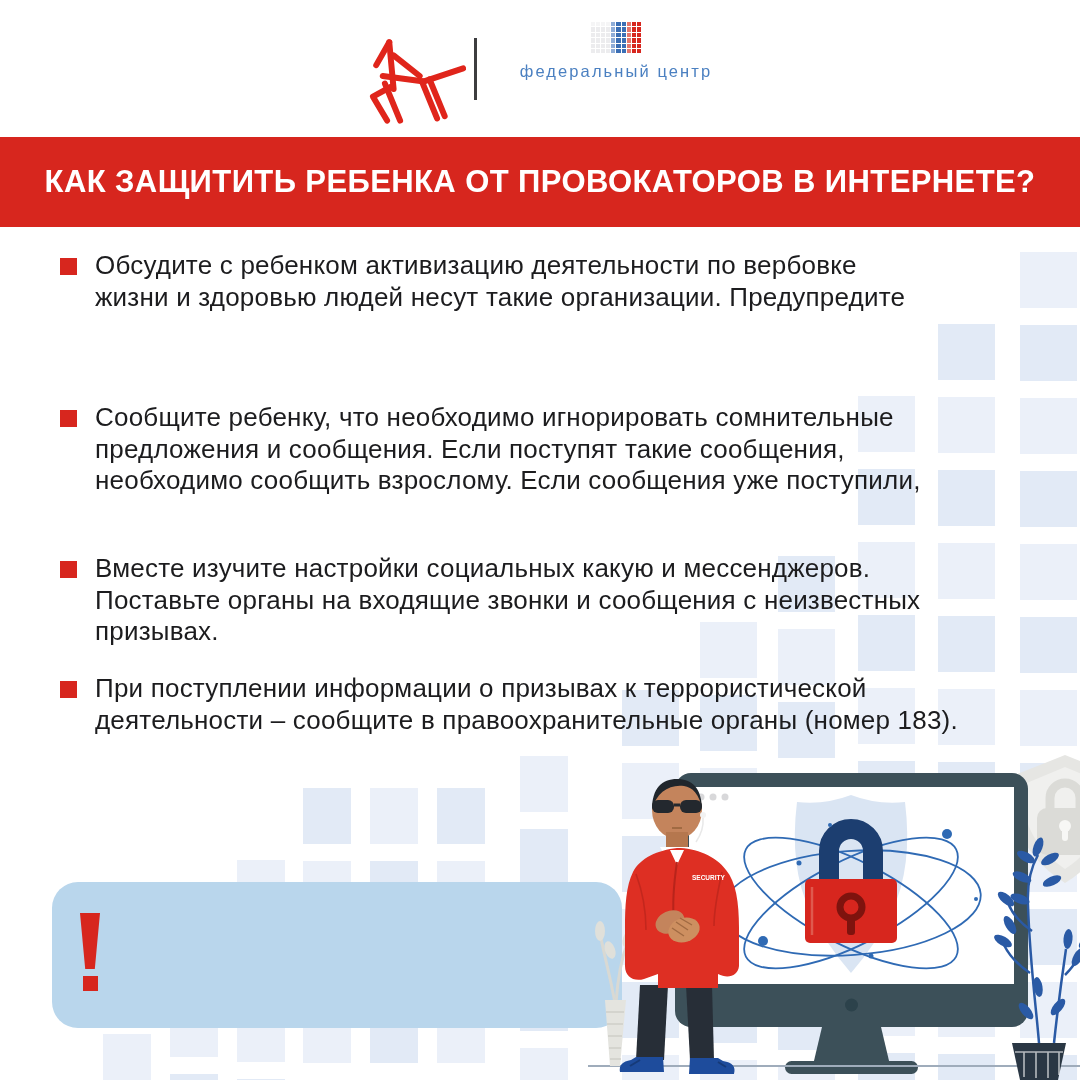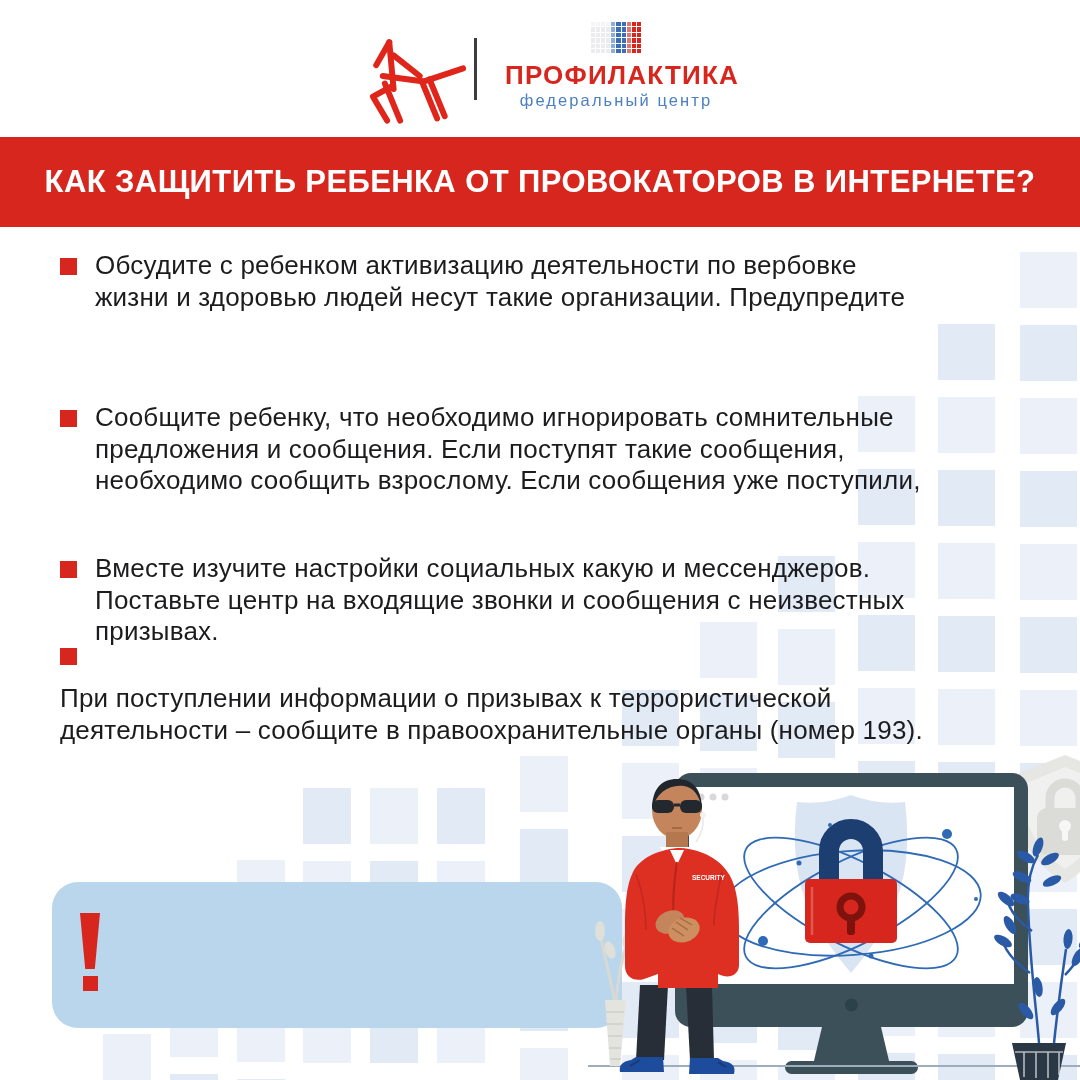--- a/index.html
+++ b/index.html
@@ -198,21 +198,20 @@
           <div style="background: rgb(236, 236, 238);"></div>
           <div style="background: rgb(236, 236, 238);"></div>
           <div style="background: rgb(236, 236, 238);"></div>
           <div style="background: rgb(143, 173, 216);"></div>
           <div style="background: rgb(59, 111, 181);"></div>
           <div style="background: rgb(59, 111, 181);"></div>
           <div style="background: rgb(228, 118, 108);"></div>
           <div style="background: rgb(215, 38, 30);"></div>
           <div style="background: rgb(215, 38, 30);"></div>
         </div>
-      <div class="brand-title">ПРОФИЛАКТИКА</div>
       <div class="brand-sub">федеральный центр</div>
     </div>
   </div>
 
   <div class="banner">
     <h1>КАК ЗАЩИТИТЬ РЕБЕНКА ОТ ПРОВОКАТОРОВ В ИНТЕРНЕТЕ?</h1>
   </div>
 
   <div id="bullets">
       <div class="bullet" style="top: 250px; justify-content: space-between;">
@@ -227,29 +226,29 @@
         <div class="lines">
           <div>Сообщите ребенку, что необходимо игнорировать сомнительные</div>
           <div>предложения и сообщения. Если поступят такие сообщения,</div>
           <div>необходимо сообщить взрослому. Если сообщения уже поступили,</div>
         </div>
       </div>
       <div class="bullet" style="top: 553px;">
         <div class="sq" style="background: rgb(215, 38, 30);"></div>
         <div class="lines">
           <div>Вместе изучите настройки социальных какую и мессенджеров.</div>
-          <div>Поставьте центр на входящие звонки и сообщения с неизвестных</div>
+          <div>Поставьте органы на входящие звонки и сообщения с неизвестных</div>
           <div>призывах.</div>
         </div>
       </div>
-      <div class="bullet" style="top: 640px; flex-direction: column;">
+      <div class="bullet" style="top: 673px;">
         <div class="sq" style="background: rgb(215, 38, 30);"></div>
         <div class="lines">
           <div>При поступлении информации о призывах к террористической</div>
-          <div>деятельности – сообщите в правоохранительные органы (номер 193).</div>
+          <div>деятельности – сообщите в правоохранительные органы (номер 183).</div>
         </div>
       </div>
     </div>
 
   <div class="note">
     <div class="excl">
       <div class="bar"></div>
         <div class="dot"></div>
     </div>
   </div>

